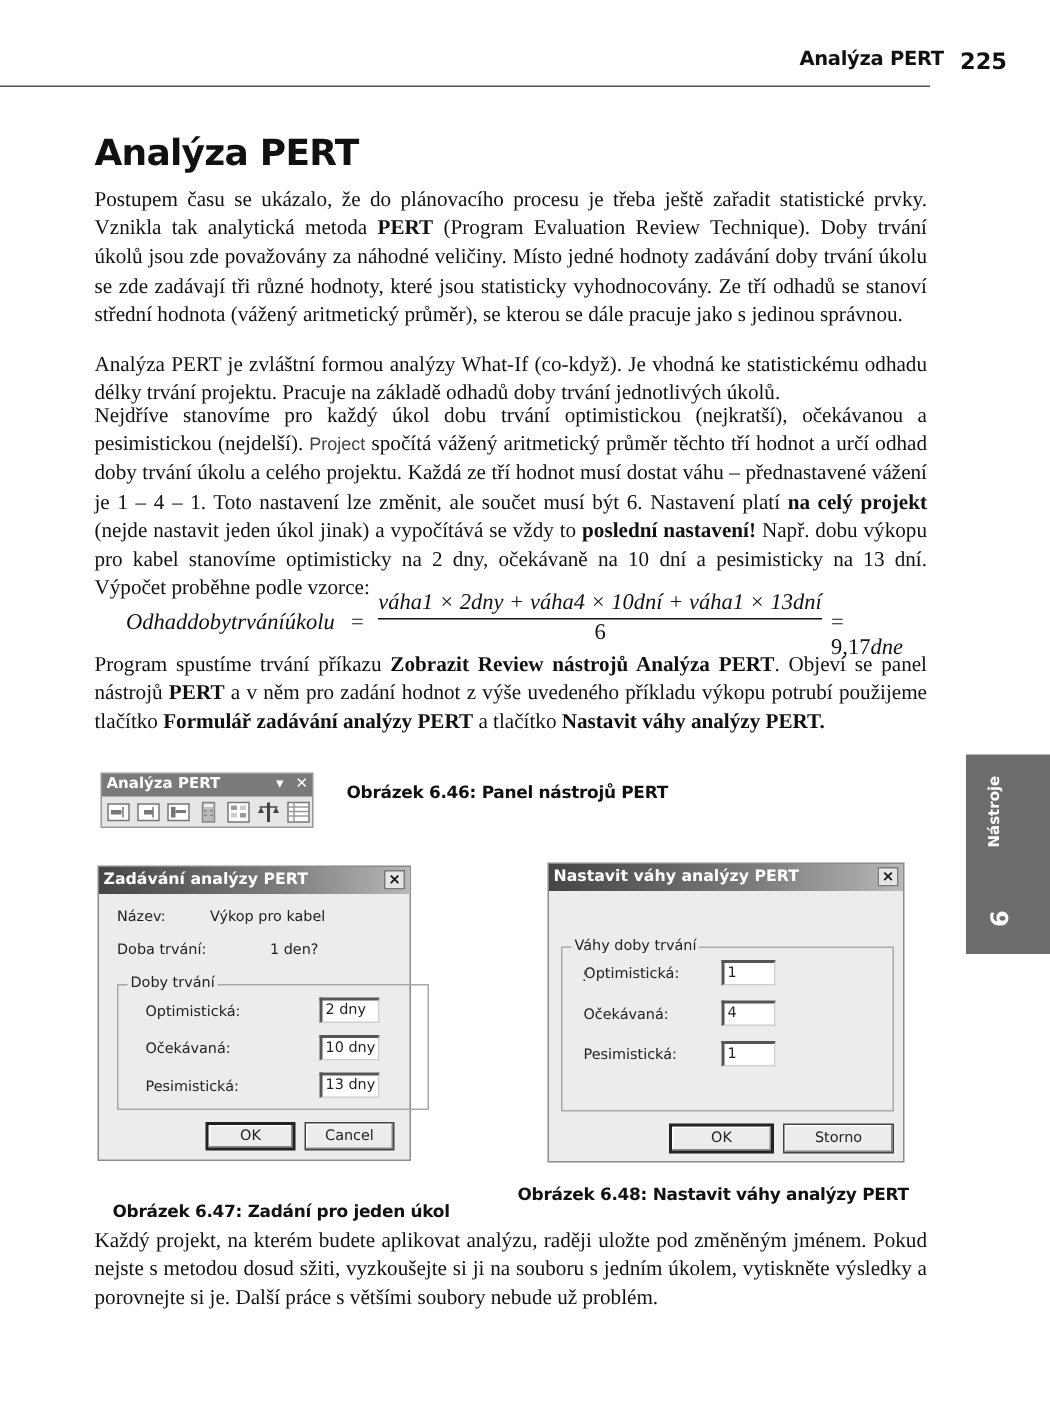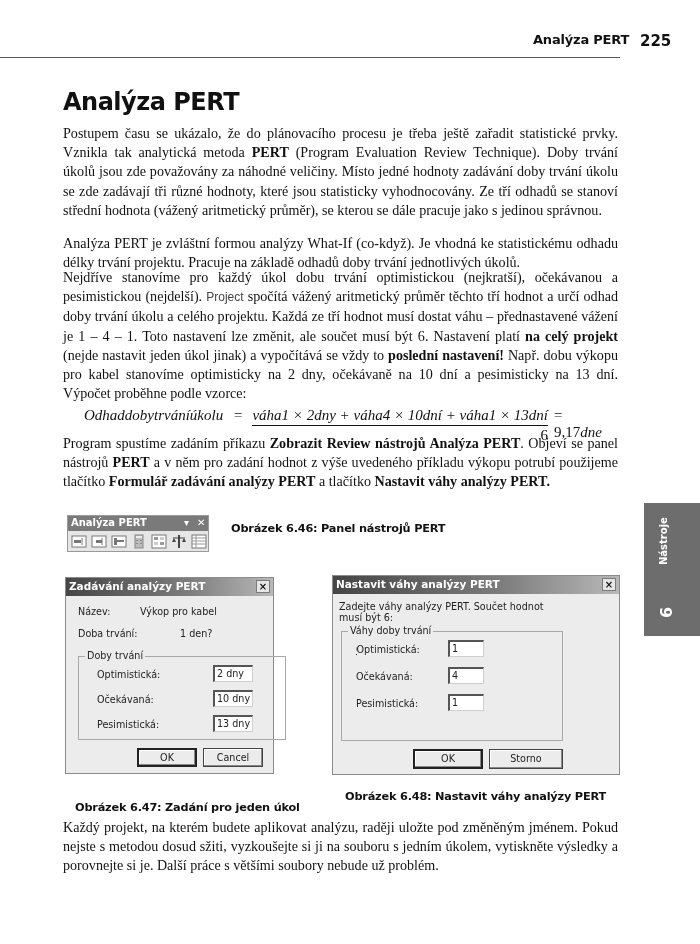--- a/index.html
+++ b/index.html
@@ -19,21 +19,21 @@
 
   .page-title { position: absolute; left: 63px; top: 88px; margin: 0; font-family: "DejaVu Sans", sans-serif; font-weight: bold; font-size: 24px; letter-spacing: -0.5px; }
 
   .para { position: absolute; left: 63px; width: 555px; margin: 0; font-family: "Liberation Serif", serif; font-size: 14.1px; line-height: 19.2px; text-align: justify; }
   .para b { font-weight: bold; }
   .para .mono { font-size: 12px; color: #444; }
 
   .formula { position: absolute; left: 84px; top: 394px; width: 520px; height: 46px; font-family: "Liberation Serif", serif; font-style: italic; font-size: 15px; }
   .formula .lhs { position: absolute; left: 0; top: 13px; }
   .formula .eq1 { position: absolute; left: 150px; top: 13px; font-style: normal; }
-  .formula .frac { position: absolute; left: 168px; top: 13px; width: 296px; text-align: right; }
+  .formula .frac { position: absolute; left: 168px; top: 0; width: 296px; text-align: center; }
   .formula .num { display: block; padding-bottom: 1px; border-bottom: 1px solid #111; }
   .formula .den { display: block; font-style: normal; padding-top: 1px; }
   .formula .rhs { position: absolute; left: 470px; top: 13px; }
   .formula .up { font-style: normal; }
 
   
   .toolbar { position: absolute; left: 67px; top: 515px; width: 142px; height: 37px; background: #e6e6e6; border: 1px solid #9a9a9a; box-sizing: border-box; }
   .toolbar-title { position: absolute; left: 0; top: 0; width: 140px; height: 15px; background: #7a7a7a; }
   .toolbar-title span.t { position: absolute; left: 3px; top: 1px; color: #fff; font-family: "DejaVu Sans", sans-serif; font-size: 10px; font-weight: bold; }
   .toolbar-title .ctl { position: absolute; top: 1px; color: #fff; font-family: "DejaVu Sans", sans-serif; font-size: 10px; }
@@ -80,21 +80,21 @@
 <div class="formula">
   <span class="lhs">Odhaddobytrváníúkolu</span>
   <span class="eq1">=</span>
   <span class="frac">
     <span class="num">váha1 × 2dny + váha4 × 10dní + váha1 × 13dní</span>
     <span class="den">6</span>
   </span>
   <span class="rhs"><span class="up">= </span><span class="up">9,17</span><span>dne</span></span>
 </div>
 
-<p class="para" style="top:434px;"><span>Program spustíme zadáním příkazu </span><b>Zobrazit Review nástrojů Analýza PERT</b><span>. Objeví se panel nástrojů </span><b>PERT</b><span> a v něm pro zadání hodnot z výše uvedeného příkladu výkopu potrubí použijeme tlačítko </span><b>Formulář zadávání analýzy PERT</b><span> a tlačítko </span><b>Nastavit váhy analýzy PERT.</b></p>
+<p class="para" style="top:434px;"><span>Program spustíme trvání příkazu </span><b>Zobrazit Review nástrojů Analýza PERT</b><span>. Objeví se panel nástrojů </span><b>PERT</b><span> a v něm pro zadání hodnot z výše uvedeného příkladu výkopu potrubí použijeme tlačítko </span><b>Formulář zadávání analýzy PERT</b><span> a tlačítko </span><b>Nastavit váhy analýzy PERT.</b></p>
 
 <div class="toolbar">
   <div class="toolbar-title">
     <span class="t">Analýza PERT</span>
     <span class="ctl" style="left:116px;">▾</span>
     <span class="ctl" style="left:129px;">✕</span>
   </div>
   <div class="tb-btns">
     <span class="tb-btn">
         <svg width="16" height="15">
@@ -177,26 +177,25 @@
     <span class="lbl" style="left:18px; top:37px;">Očekávaná:</span>
     <span class="field" style="left:134px; top:33px; width:40px; height:17px;">10 dny</span>
     <span class="lbl" style="left:18px; top:62px;">Pesimistická:</span>
     <span class="field" style="left:134px; top:58px; width:40px; height:17px;">13 dny</span>
   </div>
   <span class="btn default" style="left:71px; top:170px; width:60px; height:19px; line-height:15px;">OK</span>
   <span class="btn" style="left:137px; top:170px; width:60px; height:19px; line-height:17px;">Cancel</span>
 </div>
 <div class="caption" style="left:75px; top:790px;margin-top:11px;">Obrázek 6.47: Zadání pro jeden úkol</div>
 
-<div class="dialog" style="left:332px; top:575px; width:288px; height:200px;">
+<div class="dialog" style="left:365px; top:575px; width:238px; height:200px;">
   <div class="dlg-title">
     <span class="t">Nastavit váhy analýzy PERT</span>
     <span class="dlg-close">×</span>
   </div>
-  <span class="lbl" style="left:6px; top:25px; width:210px; white-space:normal; line-height:11px;">Zadejte váhy analýzy PERT. Součet hodnot musí být 6:</span>
   <div class="group" style="left:8px; top:55px; width:222px; height:110px;">
     <span class="group-legend">Váhy doby trvání</span>
     <span class="lbl" style="left:14px; top:12px;"><span class="u">O</span><span style="margin-left:-7px; background:#ececec;">Optimistická:</span></span>
     <span class="field" style="left:106px; top:8px; width:36px; height:17px;">1</span>
     <span class="lbl" style="left:14px; top:39px;">Očekávaná:</span>
     <span class="field" style="left:106px; top:35px; width:36px; height:17px;">4</span>
     <span class="lbl" style="left:14px; top:66px;">Pesimistická:</span>
     <span class="field" style="left:106px; top:62px; width:36px; height:17px;">1</span>
   </div>
   <span class="btn default" style="left:80px; top:173px; width:70px; height:20px; line-height:16px;">OK</span>

